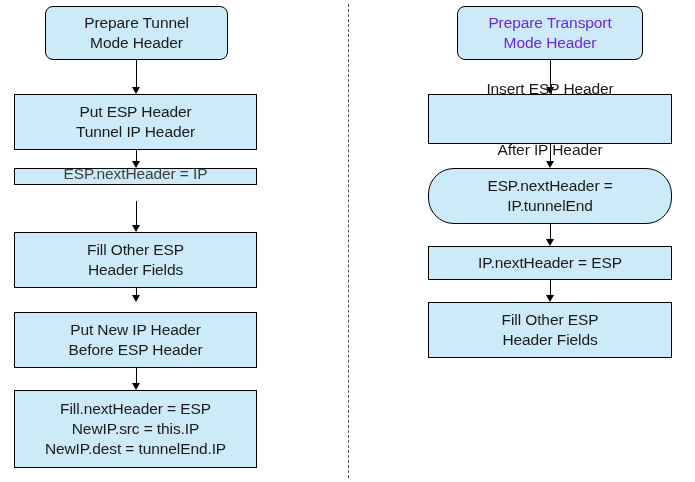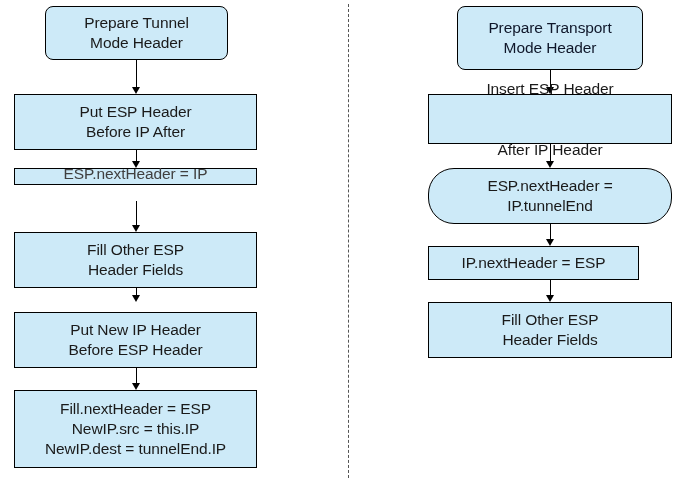--- a/index.html
+++ b/index.html
@@ -86,21 +86,21 @@
       </div>
       <div class="arrow" style="left: 136px; top: 288px; height: 14px; width: 1px;">
         <div class="shaft" style="height: 8px;"></div>
         <div class="head" style="top: 7px;"></div>
       </div>
       <div class="arrow" style="left: 136px; top: 358px; height: 32px; width: 1px;">
         <div class="shaft" style="height: 26px;"></div>
         <div class="head" style="top: 25px;"></div>
       </div>
       <div class="node rounded" style="left: 45px; top: 6px; width: 183px; height: 54px; background: rgb(205, 234, 248); border-color: rgb(0, 0, 0); color: rgb(26, 26, 26);"><span class="ln">Prepare Tunnel</span><span class="ln">Mode Header</span></div>
-      <div class="node" style="left: 14px; top: 94px; width: 243px; height: 56px; background: rgb(205, 234, 248); border-color: rgb(0, 0, 0); color: rgb(26, 26, 26);"><span class="ln">Put ESP Header</span><span class="ln">Before IP After</span></div>
+      <div class="node" style="left: 14px; top: 94px; width: 243px; height: 56px; background: rgb(205, 234, 248); border-color: rgb(0, 0, 0); color: rgb(26, 26, 26);"><span class="ln">Put ESP Header</span><span class="ln">Tunnel IP Header</span></div>
       <div class="node" style="left: 14px; top: 168px; width: 243px; height: 17px; background: rgb(205, 234, 248); border-color: rgb(0, 0, 0); color: #404040; justify-content: flex-end;"><span class="ln">ESP.nextHeader = IP</span></div>
       <div class="node" style="left: 14px; top: 232px; width: 243px; height: 56px; background: rgb(205, 234, 248); border-color: rgb(0, 0, 0); color: rgb(26, 26, 26);"><span class="ln">Fill Other ESP</span><span class="ln">Header Fields</span></div>
       <div class="node" style="left: 14px; top: 312px; width: 243px; height: 56px; background: rgb(205, 234, 248); border-color: rgb(0, 0, 0); color: rgb(26, 26, 26);"><span class="ln">Put New IP Header</span><span class="ln">Before ESP Header</span></div>
       <div class="node" style="left: 14px; top: 390px; width: 243px; height: 78px; background: rgb(205, 234, 248); border-color: rgb(0, 0, 0); color: rgb(26, 26, 26);"><span class="ln">Fill.nextHeader = ESP</span><span class="ln">NewIP.src = this.IP</span><span class="ln">NewIP.dest = tunnelEnd.IP</span></div>
     </div>
     <div style="position: absolute; left: 0px; top: 0px; width: 100%; height: 100%;">
       <div class="arrow" style="left: 550px; top: 60px; height: 34px; width: 1px;">
         <div class="shaft" style="height: 28px;"></div>
         <div class="head" style="top: 27px;"></div>
       </div>
@@ -109,19 +109,19 @@
         <div class="head" style="top: 17px;"></div>
       </div>
       <div class="arrow" style="left: 550px; top: 224px; height: 22px; width: 1px;">
         <div class="shaft" style="height: 16px;"></div>
         <div class="head" style="top: 15px;"></div>
       </div>
       <div class="arrow" style="left: 550px; top: 280px; height: 22px; width: 1px;">
         <div class="shaft" style="height: 16px;"></div>
         <div class="head" style="top: 15px;"></div>
       </div>
-      <div class="node rounded" style="left: 457px; top: 6px; width: 186px; height: 64px; background: rgb(205, 234, 248); border-color: rgb(0, 0, 0); color: #0f172a;"><span class="ln">Prepare Transport</span><span class="ln">Mode Header</span></div>
+      <div class="node rounded" style="left: 457px; top: 6px; width: 186px; height: 54px; background: rgb(205, 234, 248); border-color: rgb(0, 0, 0); color: #6d28d9;"><span class="ln">Prepare Transport</span><span class="ln">Mode Header</span></div>
       <div class="node" style="left: 428px; top: 94px; width: 244px; height: 50px; background: rgb(205, 234, 248); border-color: rgb(0, 0, 0); color: rgb(26, 26, 26); gap: 41px;"><span class="ln">Insert ESP Header</span><span class="ln">After IP Header</span></div>
       <div class="node" style="left: 428px; top: 168px; width: 244px; height: 56px; background: rgb(205, 234, 248); border-color: rgb(0, 0, 0); color: rgb(26, 26, 26); border-radius: 26px;"><span class="ln">ESP.nextHeader =</span><span class="ln">IP.tunnelEnd</span></div>
-      <div class="node" style="left: 428px; top: 246px; width: 211px; height: 34px; background: rgb(205, 234, 248); border-color: rgb(0, 0, 0); color: rgb(26, 26, 26);"><span class="ln">IP.nextHeader = ESP</span></div>
+      <div class="node" style="left: 428px; top: 246px; width: 244px; height: 34px; background: rgb(205, 234, 248); border-color: rgb(0, 0, 0); color: rgb(26, 26, 26);"><span class="ln">IP.nextHeader = ESP</span></div>
       <div class="node" style="left: 428px; top: 302px; width: 244px; height: 56px; background: rgb(205, 234, 248); border-color: rgb(0, 0, 0); color: rgb(26, 26, 26);"><span class="ln">Fill Other ESP</span><span class="ln">Header Fields</span></div>
     </div>
   </div>
 
 </body></html>

